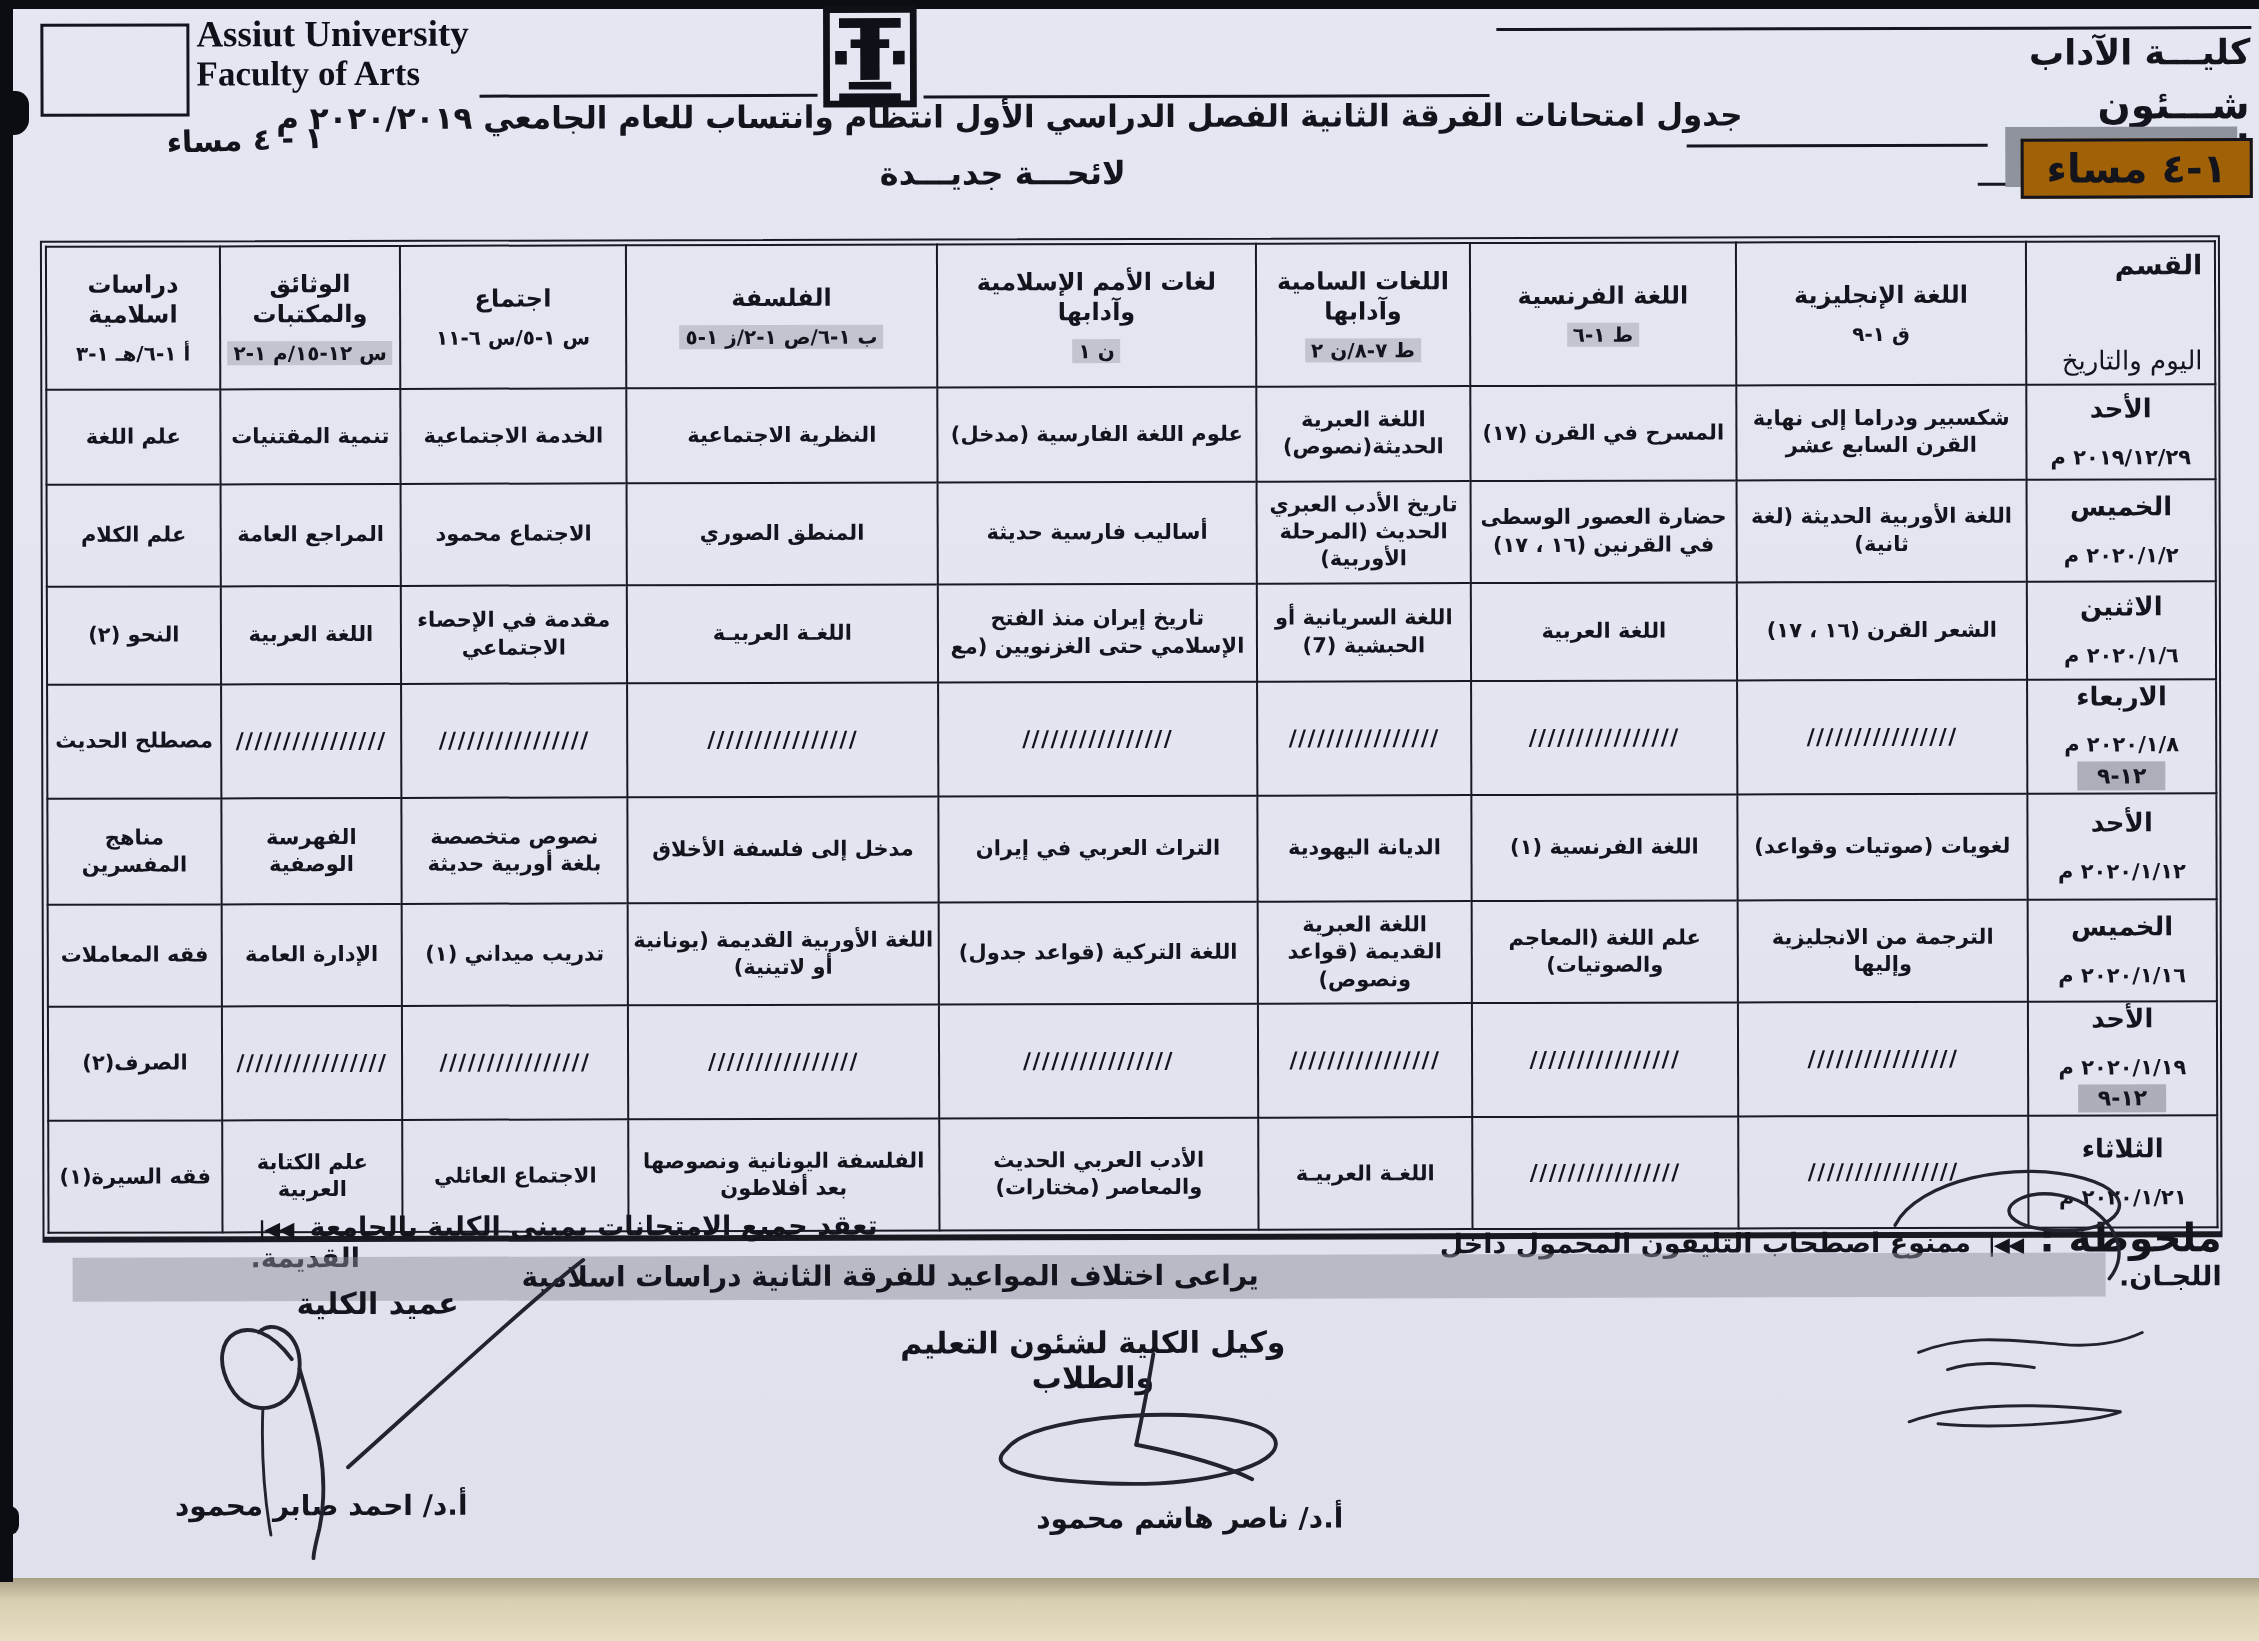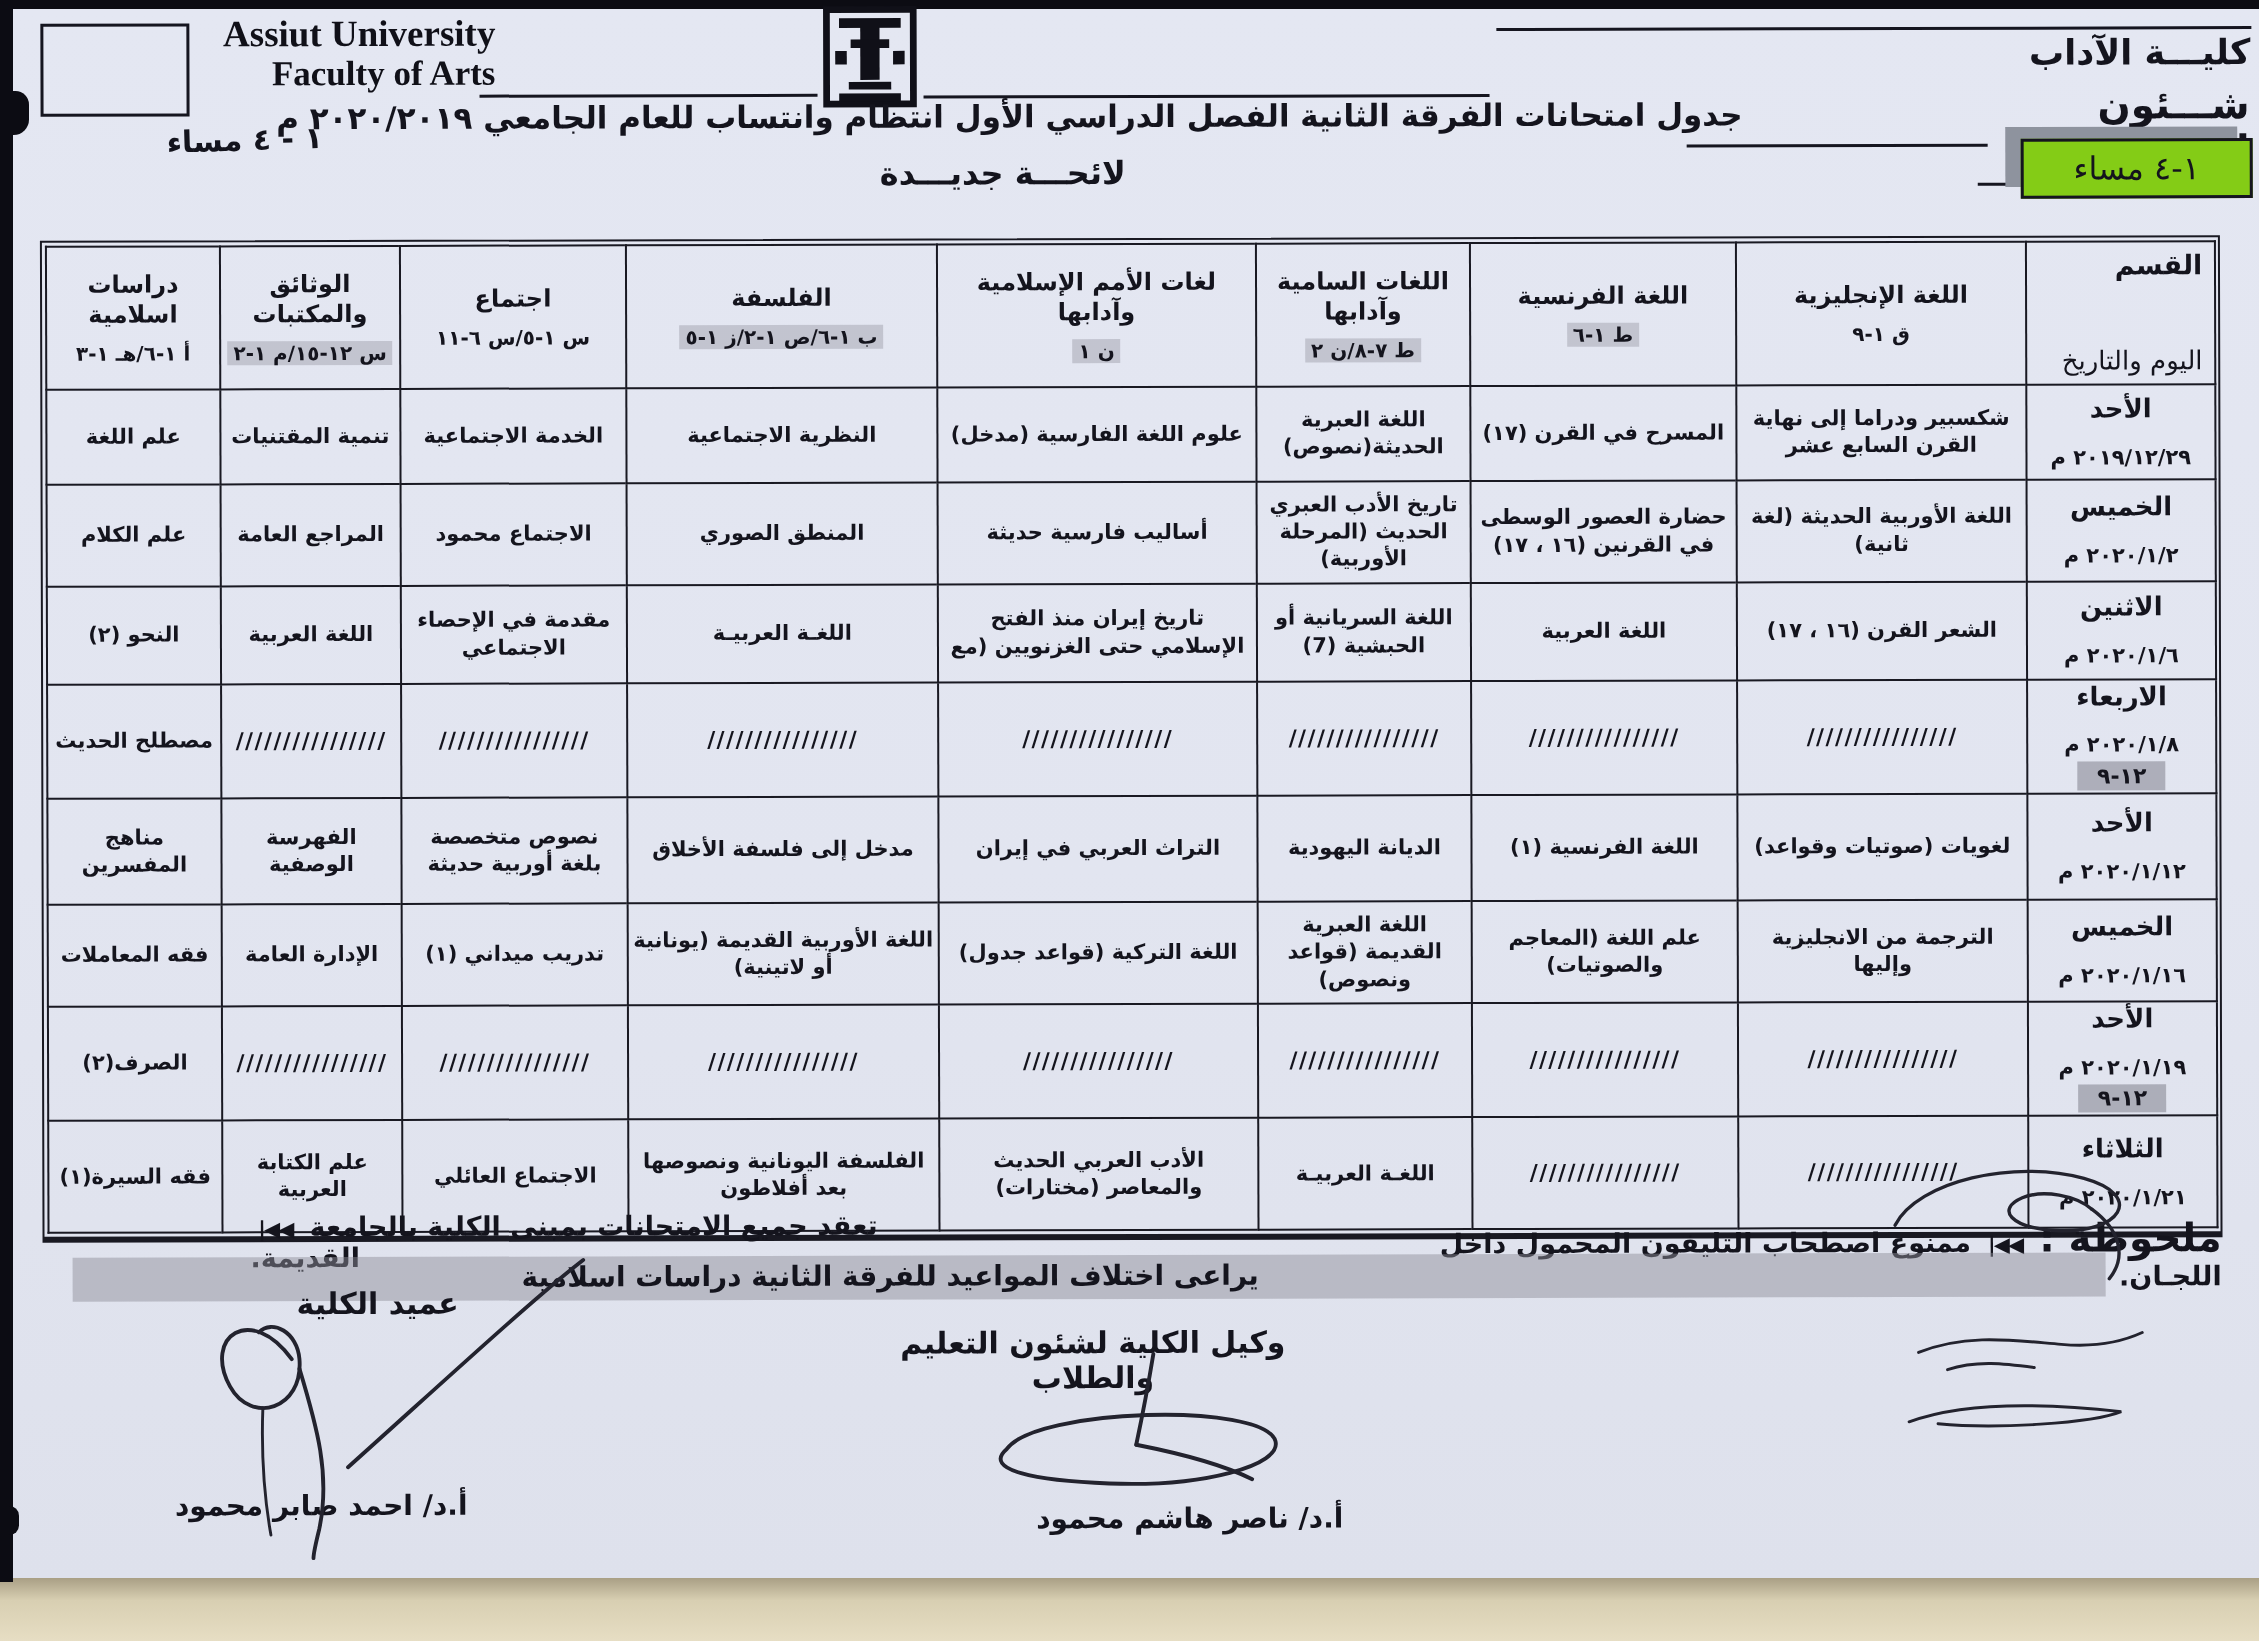--- a/index.html
+++ b/index.html
@@ -15,43 +15,43 @@
   .edge-top{position:absolute;left:0;top:0;width:2259px;height:8.7px;background:#0c0c13;}
   .edge-left{position:absolute;left:0;top:0;width:12.6px;height:1582px;background:#0c0c13;}
   .edge-blob{position:absolute;left:0;top:91px;width:29px;height:44px;background:#0c0c13;border-radius:0 13.5px 15.4px 0;}
   .edge-blob2{position:absolute;left:0;top:1506px;width:19.3px;height:29px;background:#0c0c13;border-radius:0 9.7px 9.7px 0;}
   .scan-bottom{position:absolute;left:0;top:1578px;width:2259px;height:64px;
     background:linear-gradient(180deg,#a99f85 0%,#d8cfb2 35%,#e7dec4 100%);}
   .tilt{position:absolute;inset:0;transform:rotate(-0.15deg);transform-origin:50% 40%;}
 
   
   .tl-box{position:absolute;left:42px;top:21px;width:143px;height:87px;border:3.9px solid #15151f;}
-  .en-head{position:absolute;left:198px;top:11.6px;width:299px;text-align:right;
+  .en-head{position:absolute;left:198px;top:11.6px;width:299px;text-align:left;
     font-family:"Liberation Serif",serif;font-weight:700;color:#101018;}
   .en-head .l1{font-size:37px;line-height:1.1;}
   .en-head .l2{font-size:35px;line-height:1.15;}
   .rule{position:absolute;background:#15151f;height:2.9px;}
   .rule.u-en{left:481px;top:93px;width:338px;}
   .rule.r-logo{left:925px;top:95px;width:566px;}
   .rule.tr{left:1498px;top:29px;width:755px;}
   .rule.u-office{left:1688px;top:146px;width:301px;}
   .logo{position:absolute;left:823px;top:3.9px;width:97px;height:108px;}
   .ar-faculty{position:absolute;left:2014px;top:35px;width:238px;font-size:35px;font-weight:700;
     text-align:right;direction:rtl;}
   .ar-office{position:absolute;left:1979px;top:85px;width:272px;font-size:39px;font-weight:700;
     text-align:right;direction:rtl;border-bottom:3.9px solid #15151f;padding-bottom:9.7px;}
   .doc-title{position:absolute;left:502px;top:98px;width:1242px;direction:rtl;text-align:right;
     font-size:31px;font-weight:700;white-space:nowrap;}
   .doc-sub{position:absolute;left:801px;top:154px;width:406px;text-align:center;direction:rtl;
     font-size:32px;font-weight:700;}
   .hand-time{position:absolute;left:135px;top:120px;width:222px;font-size:30px;font-weight:700;
     transform:rotate(-1.6deg);text-align:center;}
   .time-box{position:absolute;left:2022px;top:141px;width:226px;height:54px;border:3.9px solid #15151f;
-    background:#84cc16;box-shadow:-15.4px -11.6px 0 0 #8e939e;
-    display:flex;align-items:center;justify-content:center;font-size:32px;font-weight:400;}
+    background:#a16207;box-shadow:-15.4px -11.6px 0 0 #8e939e;
+    display:flex;align-items:center;justify-content:center;font-size:40px;font-weight:700;}
 
   
   .table-wrap{position:absolute;left:41px;top:238px;width:2170px;
     border:2.9px solid #191922;border-bottom-width:6.8px;padding:2.9px;}
   table{border-collapse:collapse;width:100%;table-layout:fixed;direction:rtl;}
   th,td{border:2.9px solid #191922;vertical-align:middle;text-align:center;padding:1.9px 3.9px;}
   .col-name{font-size:24px;font-weight:700;line-height:1.25;}
   .col-sec{font-size:20px;font-weight:700;margin-top:11.6px;width:fit-content;margin-left:auto;margin-right:auto;padding:0 5.8px;}
   .col-sec.smudge{background:rgba(146,146,158,.40);}
   .corner{height:137px;}

